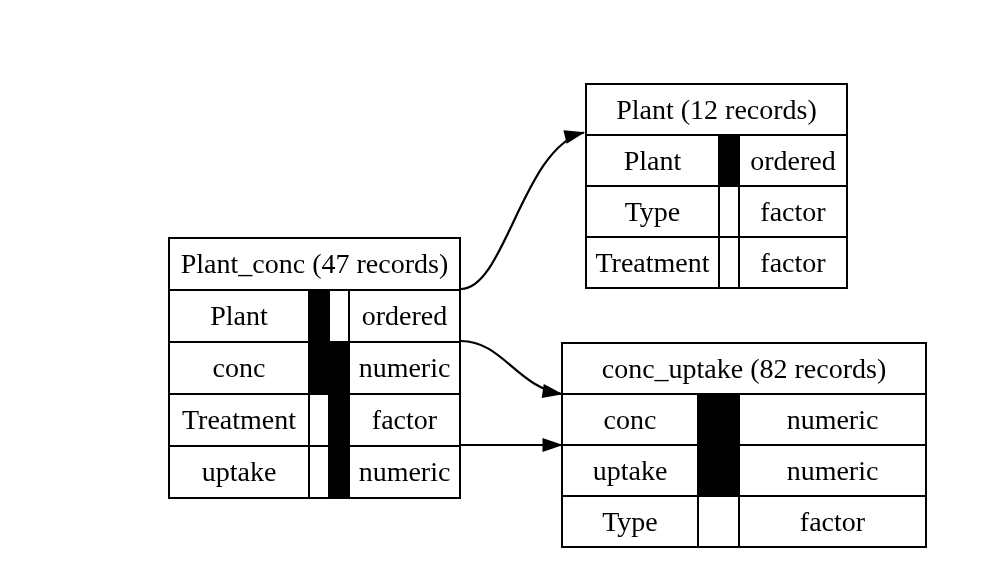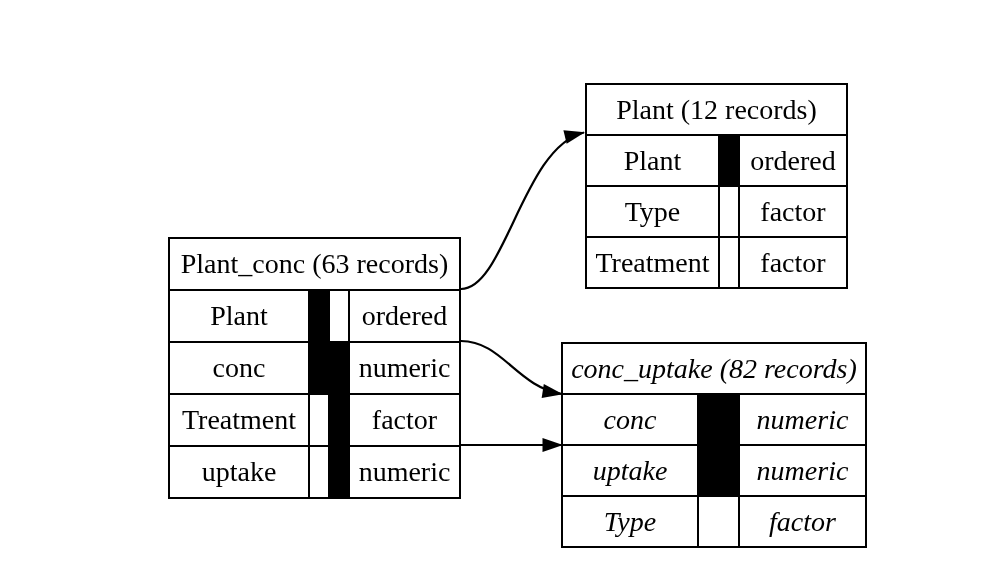--- a/index.html
+++ b/index.html
@@ -25,32 +25,31 @@
     left:168px;top:210px;width:293px;
     grid-template-columns:138px 18px 18px 1fr;
     grid-template-rows:repeat(5,50px);
   }
   #t-plant{
     left:585px;top:56px;width:263px;
     grid-template-columns:131px 18px 1fr;
     grid-template-rows:repeat(4,49px);
   }
   #t-conc-uptake{
-    left:561px;top:315px;width:306px;
+    left:561px;top:315px;width:366px;
     grid-template-columns:134px 39px 1fr;
     grid-template-rows:repeat(4,49px);
-    font-style:italic;
   }
   svg.arrows{position:absolute;left:0;top:0;width:1000px;height:580px;pointer-events:none}
 </style>
 </head>
 <body>
 
 <div class="tbl" id="t-plant-conc">
-  <div class="cell hdr">Plant_conc (63 records)</div>
+  <div class="cell hdr">Plant_conc (47 records)</div>
 
   <div class="cell">Plant</div>
   <div class="cell key" data-fill="#000000"></div>
   <div class="cell key" data-fill="#ffffff"></div>
   <div class="cell">ordered</div>
 
   <div class="cell">conc</div>
   <div class="cell key" data-fill="#000000"></div>
   <div class="cell key" data-fill="#000000"></div>
   <div class="cell">numeric</div>

